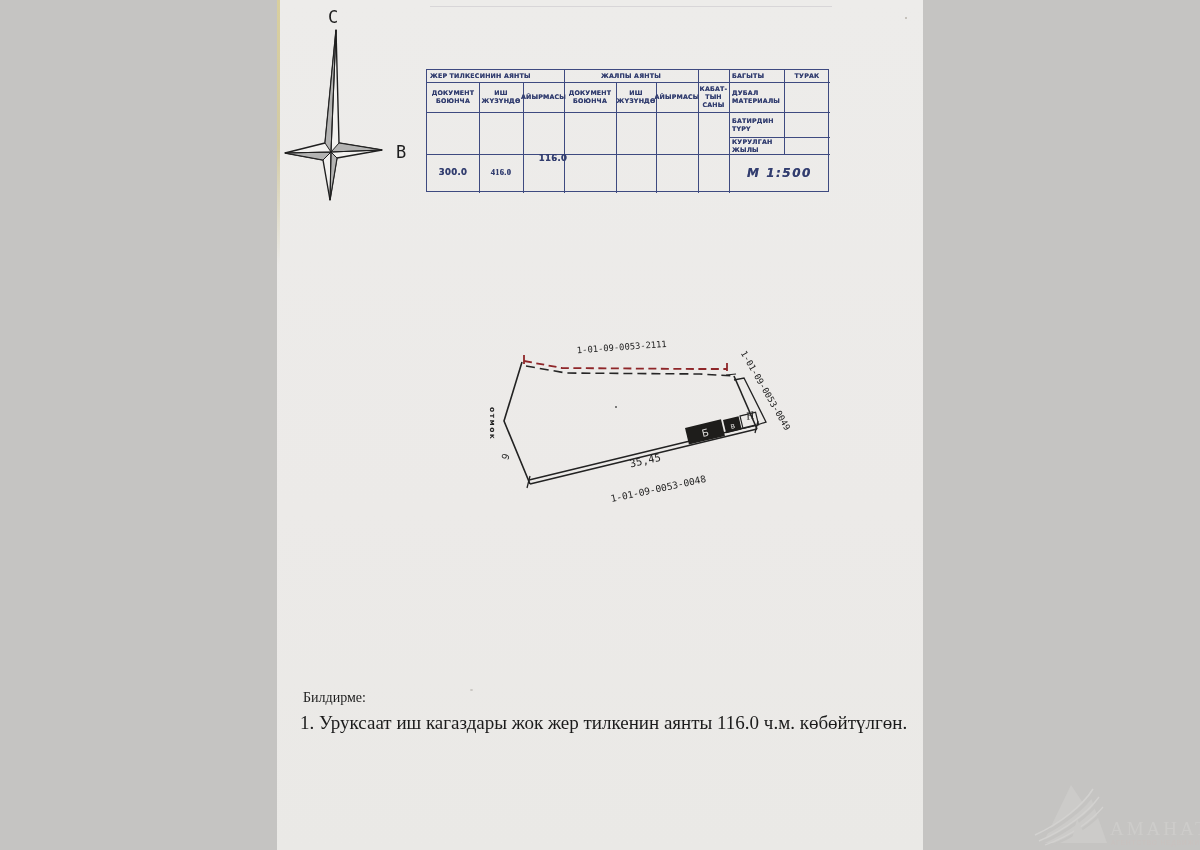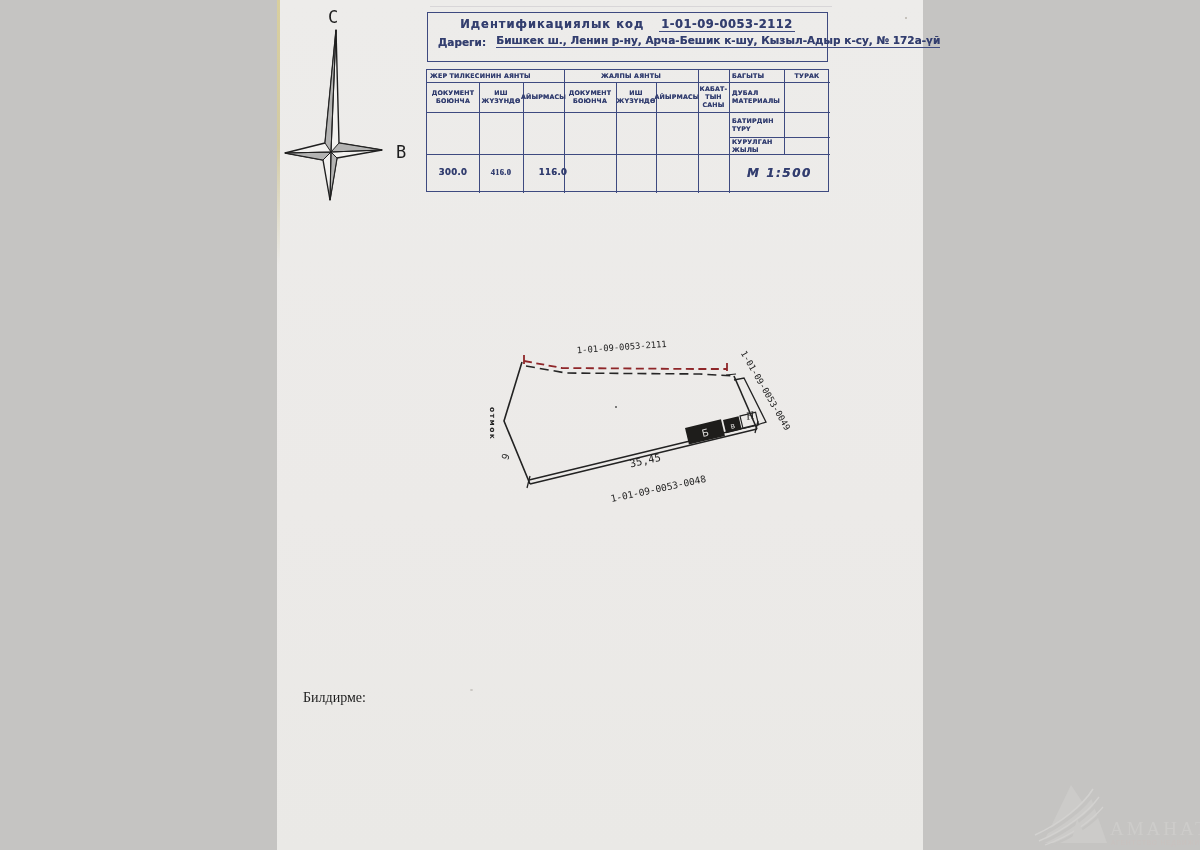--- a/index.html
+++ b/index.html
@@ -60,30 +60,20 @@
       <path fill="#b3b3b2" stroke-width="1" d="M53,24 L42,137 L48,146 Z"></path>
       <path fill="#b3b3b2" stroke-width="1" d="M99,144 L56,137 L48,146 Z"></path>
       <path fill="#b3b3b2" stroke-width="1" d="M47,194 L54,152 L48,146 Z"></path>
       <path fill="#b3b3b2" stroke-width="1" d="M2,147 L40,154 L48,146 Z"></path>
       <path fill="none" stroke-width="1.1" d="M53,24 L48,146 M99,144 L48,146 M47,194 L48,146 M2,147 L48,146"></path>
     </g>
     <text x="50" y="17" text-anchor="middle" font-family="DejaVu Sans Mono, monospace" font-size="17" fill="#1d1d1d">С</text>
     <text x="113" y="152" font-family="DejaVu Sans Mono, monospace" font-size="17" fill="#1d1d1d">В</text>
   </svg>
 
-  <div class="idbox">
-    <div class="id-line1">
-      <span>Идентификациялык  код</span>
-      &nbsp;&nbsp;<span class="id-code">1-01-09-0053-2112</span>
-    </div>
-    <div class="id-line2">
-      <span class="id-addr-label">Дареги:</span>
-      <span class="id-addr-value">Бишкек ш., Ленин р-ну, Арча-Бешик к-шу, Кызыл-Адыр к-су, № 172а-үй</span>
-    </div>
-  </div>
 
   <div class="tbl">
 
     <div class="hl" style="left:0;top:12px;width:403px;"></div>
     <div class="hl" style="left:0;top:42px;width:403px;"></div>
     <div class="hl" style="left:302px;top:67px;width:101px;"></div>
     <div class="hl" style="left:0;top:84px;width:403px;"></div>
 
     <div class="vl" style="left:52px;top:12px;height:111px;"></div>
     <div class="vl" style="left:96px;top:12px;height:111px;"></div>
@@ -103,21 +93,21 @@
     <div class="cell" style="left:52px;top:12px;width:44px;height:30px;">ИШ ЖҮЗҮНДӨ</div>
     <div class="cell" style="left:96px;top:12px;width:41px;height:30px;">АЙЫРМАСЫ</div>
     <div class="cell" style="left:137px;top:12px;width:52px;height:30px;">ДОКУМЕНТ БОЮНЧА</div>
     <div class="cell" style="left:189px;top:12px;width:40px;height:30px;">ИШ ЖҮЗҮНДӨ</div>
     <div class="cell" style="left:229px;top:12px;width:42px;height:30px;">АЙЫРМАСЫ</div>
     <div class="cell" style="left:271px;top:12px;width:31px;height:30px;">КАБАТ- ТЫН САНЫ</div>
     <div class="cell left" style="left:302px;top:12px;width:55px;height:30px;">ДУБАЛ МАТЕРИАЛЫ</div>
 
     <div class="cell val" style="left:0;top:42px;width:52px;height:42px;">300.0</div>
     <div class="cell val" style="left:52px;top:42px;width:44px;height:42px;font-family:Liberation Serif, serif;">416.0</div>
-    <div class="cell val" style="left:96px;top:42px;width:41px;height:42px;padding-left:19px;">116.0</div>
+    <div class="cell val" style="left:96px;top:28px;width:41px;height:42px;padding-left:19px;">116.0</div>
     <div class="cell left" style="left:302px;top:42px;width:55px;height:25px;">БАТИРДИН ТҮРҮ</div>
     <div class="cell left" style="left:302px;top:67px;width:55px;height:17px;">КУРУЛГАН ЖЫЛЫ</div>
 
     <div class="cell scale" style="left:302px;top:84px;width:101px;height:39px;font-style:italic;">М 1:500</div>
   </div>
 
   <svg style="position:absolute;left:470px;top:330px;" width="330" height="190" viewBox="0 0 330 190">
 
     <polyline points="52,32 34,91 60,154" fill="none" stroke="#222" stroke-width="1.6"></polyline>
 
@@ -154,20 +144,21 @@
     <text x="293" y="62" text-anchor="middle" transform="rotate(60 293 62)" font-family="DejaVu Sans Mono, monospace" font-size="8.8" fill="#222">1-01-09-0053-0049</text>
     <text x="189" y="162" text-anchor="middle" transform="rotate(-12 189 162)" font-family="DejaVu Sans Mono, monospace" font-size="9.5" fill="#222">1-01-09-0053-0048</text>
     <text x="176" y="134" text-anchor="middle" transform="rotate(-12.5 176 134)" font-family="DejaVu Sans Mono, monospace" font-size="10.5" fill="#222">35,45</text>
     <text x="39" y="128" text-anchor="middle" transform="rotate(-68 39 128)" font-family="DejaVu Sans Mono, monospace" font-size="10" fill="#222">9</text>
     <text x="0" y="0" transform="translate(20,77) rotate(90)" letter-spacing="1.5" font-family="DejaVu Sans, sans-serif" font-weight="bold" font-size="7.5" fill="#222">отмок</text>
 
     <circle cx="146" cy="77" r="1" fill="#555"></circle>
   </svg>
 
   <div class="note-title">Билдирме:</div>
+  <div class="note-item">1. Уруксаат иш кагаздары жок жер тилкенин аянты 116.0 ч.м. көбөйтүлгөн.</div>
 
   <div class="speck" style="left:905px;top:17px;width:2px;height:2px;background:#b9b5ad;"></div>
   <div class="speck" style="left:470px;top:689px;width:3px;height:2px;background:#c9c6c1;"></div>
 
   <svg class="watermark" width="167" height="77" viewBox="0 0 167 77">
     <g>
       <path d="M10,70 L38,12 L50,30 L57,22 L74,70 Z" fill="#cccbc9"></path>
       <path d="M4,64 C30,52 52,34 62,18" stroke="#c5c4c2" stroke-width="3.5" fill="none"></path>
       <path d="M8,70 C36,58 58,40 68,26" stroke="#c5c4c2" stroke-width="3" fill="none"></path>
       <path d="M14,74 C42,64 62,48 72,36" stroke="#c5c4c2" stroke-width="2.5" fill="none"></path>

